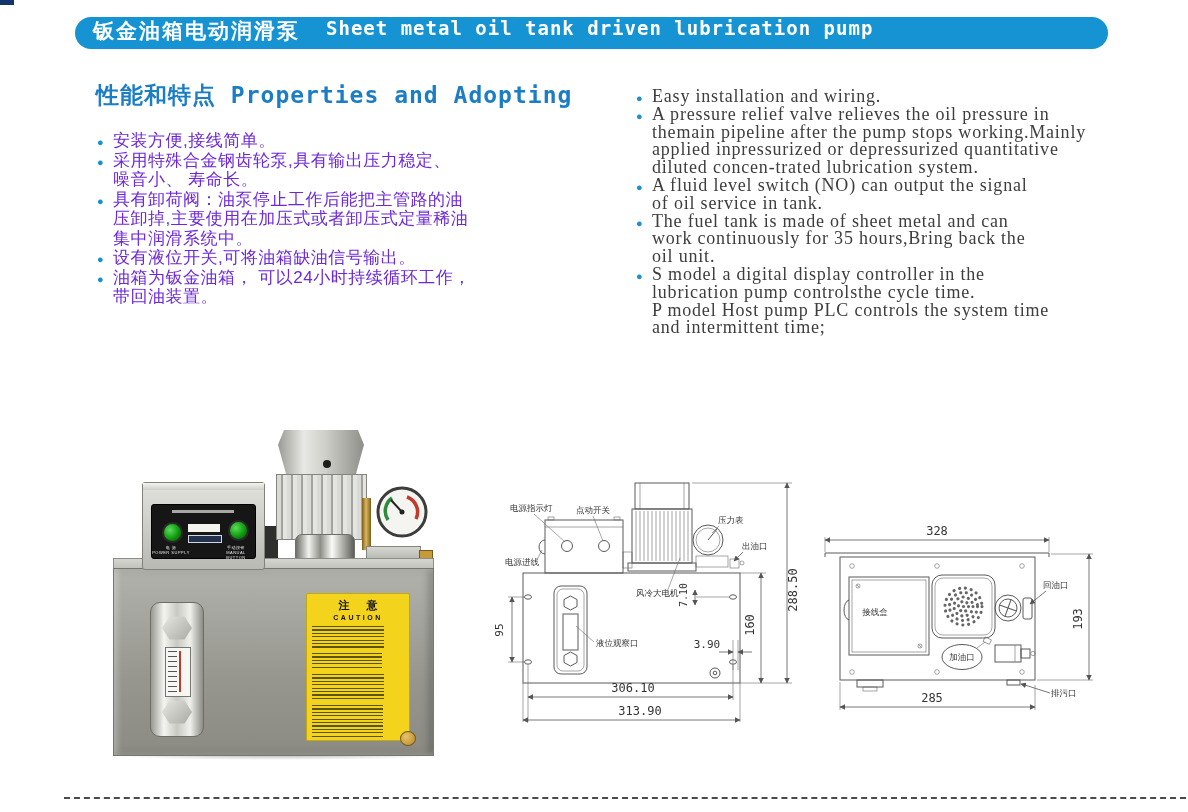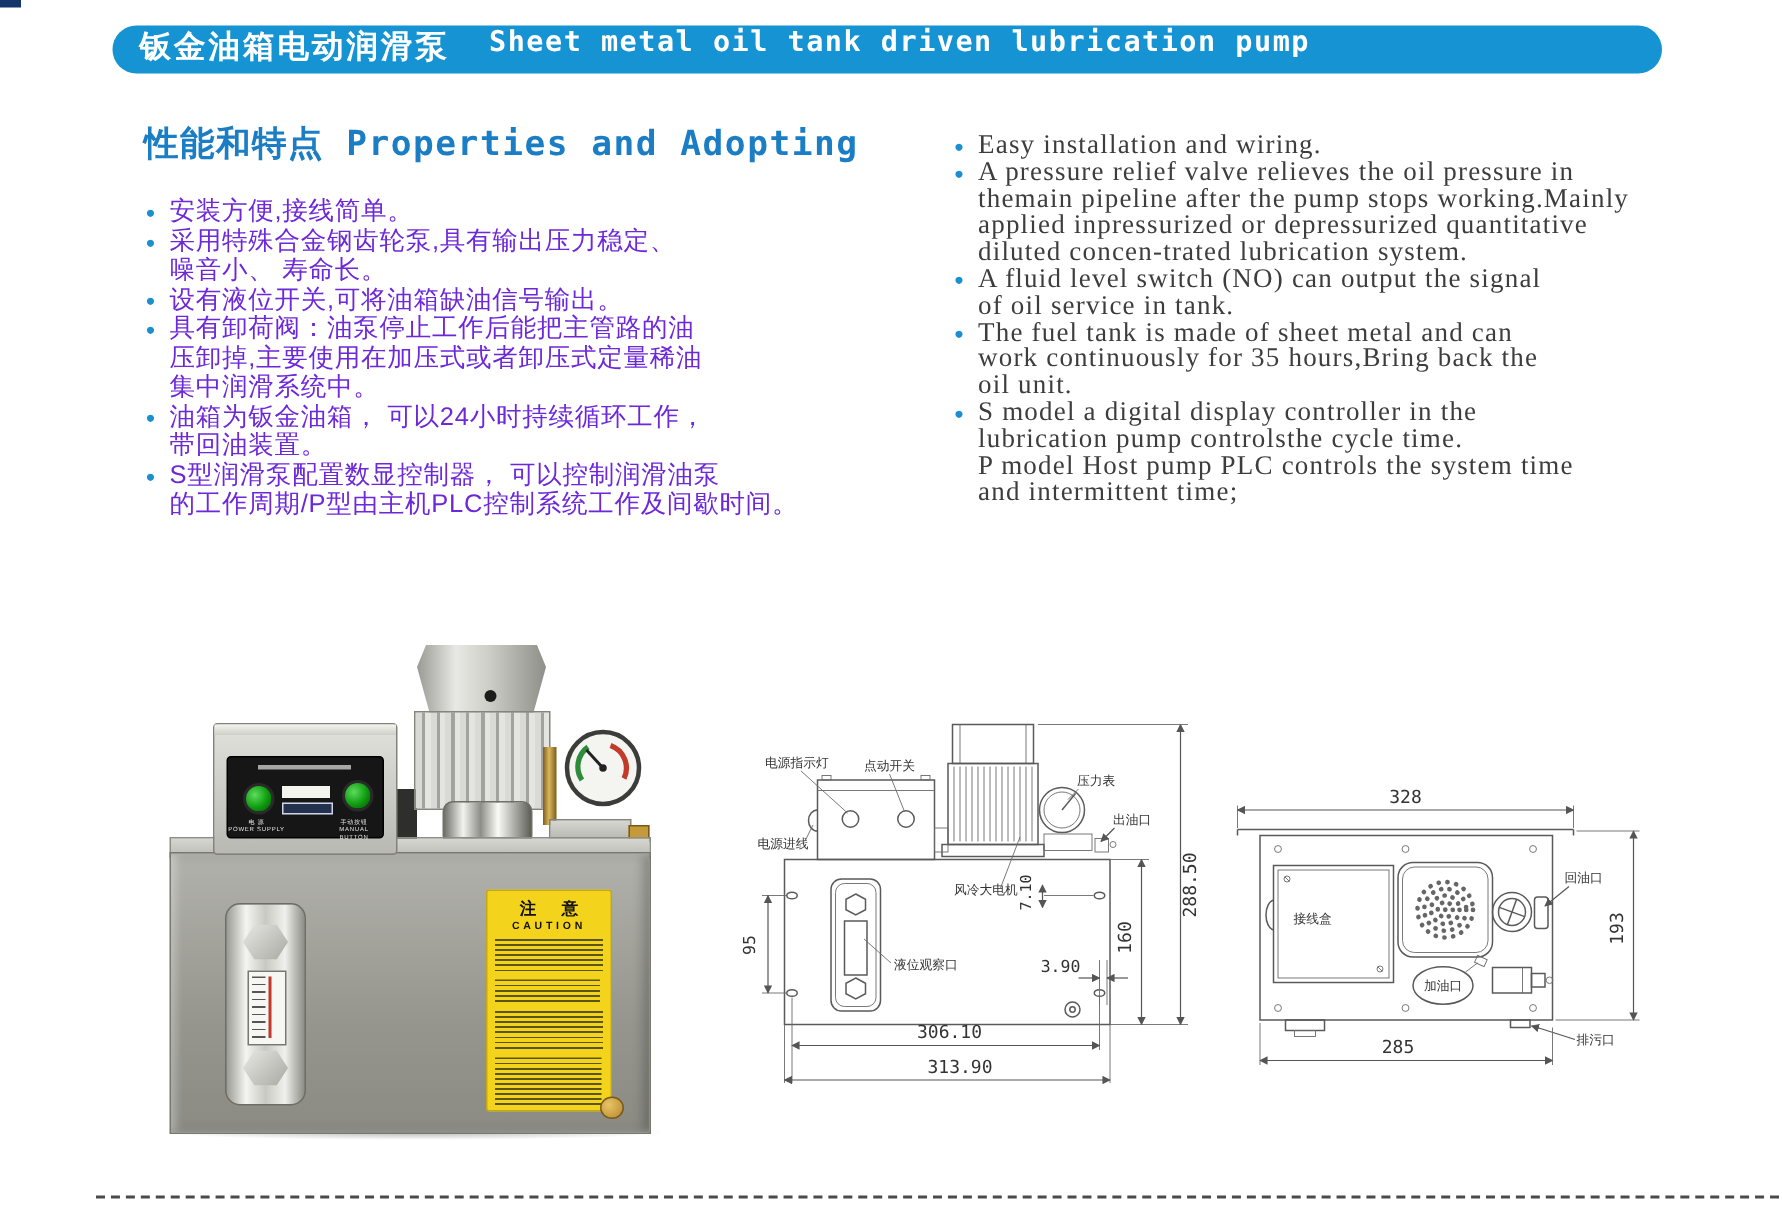--- a/index.html
+++ b/index.html
@@ -68,21 +68,21 @@
   .sight{left:50px;top:194px;width:52px;height:133px;border-radius:10px;border:1px solid #6e6e66;
       background:linear-gradient(90deg,#9a9a94,#f4f4f0 25%,#c9c9c3 50%,#f0f0ec 75%,#8c8c86);}
   .hex{width:30px;height:26px;background:linear-gradient(135deg,#e9e9e5,#a8a8a2);
       clip-path:polygon(25% 6%,75% 6%,100% 50%,75% 94%,25% 94%,0 50%);}
   .sight .hx1{left:11px;top:12px;}
   .sight .hx2{left:11px;top:96px;}
   .sight-win{left:14px;top:44px;width:24px;height:48px;background:#f6f6f2;border:1px solid #77776f;}
   .sight-ticks{left:2px;top:3px;width:9px;height:41px;
       background:repeating-linear-gradient(to bottom,#555 0 1px,transparent 1px 5px);}
   .sight-red{left:13px;top:3px;width:1.5px;height:41px;background:#c0392b;}
-  .caution{left:224px;top:185px;width:84px;height:148px;background:#f3d31b;border-radius:2px;
+  .caution{left:206px;top:185px;width:104px;height:148px;background:#f3d31b;border-radius:2px;
       box-shadow:inset 0 0 0 1px rgba(0,0,0,.2);padding:5px 6px;box-sizing:border-box;}
   .caution .t-zh{font-size:11px;font-weight:bold;color:#111;text-align:center;letter-spacing:7px;padding-left:7px;}
   .caution .t-en{font-size:7px;font-weight:bold;color:#111;text-align:center;letter-spacing:2.5px;margin-top:1px;}
   .caution .fl{background:repeating-linear-gradient(to bottom,#3f3f10 0 1.2px,transparent 1.2px 3.4px);
       opacity:.85;margin-top:5px;}
   .brass-plug{left:300px;top:323px;width:14px;height:13px;border-radius:50%;border:1px solid #7a5a1a;
       background:radial-gradient(circle at 35% 35%,#e7c467,#b8872c);}
 
   
   svg text{font-family:"Liberation Sans",sans-serif;}
@@ -105,28 +105,26 @@
     <span class="zh">钣金油箱电动润滑泵</span>
     <span class="en">Sheet metal oil tank driven lubrication pump</span>
   </div>
 
   <div class="abs section-title">性能和特点 Properties and Adopting</div>
 
   <ul class="abs feat col-zh">
     <li>安装方便,接线简单。</li>
     <li>采用特殊合金钢齿轮泵,具有输出压力稳定、
 噪音小、 寿命长。</li>
-    <li>设有液位开关,可将油箱缺油信号输出。</li>
     <li>具有卸荷阀：油泵停止工作后能把主管路的油
 压卸掉,主要使用在加压式或者卸压式定量稀油
 集中润滑系统中。</li>
+    <li>设有液位开关,可将油箱缺油信号输出。</li>
     <li>油箱为钣金油箱， 可以24小时持续循环工作，
 带回油装置。</li>
-    <li>S型润滑泵配置数显控制器， 可以控制润滑油泵
-的工作周期/P型由主机PLC控制系统工作及间歇时间。</li>
   </ul>
 
   <ul class="abs feat col-en">
     <li>Easy installation and wiring.</li>
     <li>A pressure relief valve relieves the oil pressure in
 themain pipeline after the pump stops working.Mainly
 applied inpressurized or depressurized quantitative
 diluted concen-trated lubrication system.</li>
     <li>A fluid level switch (NO) can output the signal
 of oil service in tank.</li>

